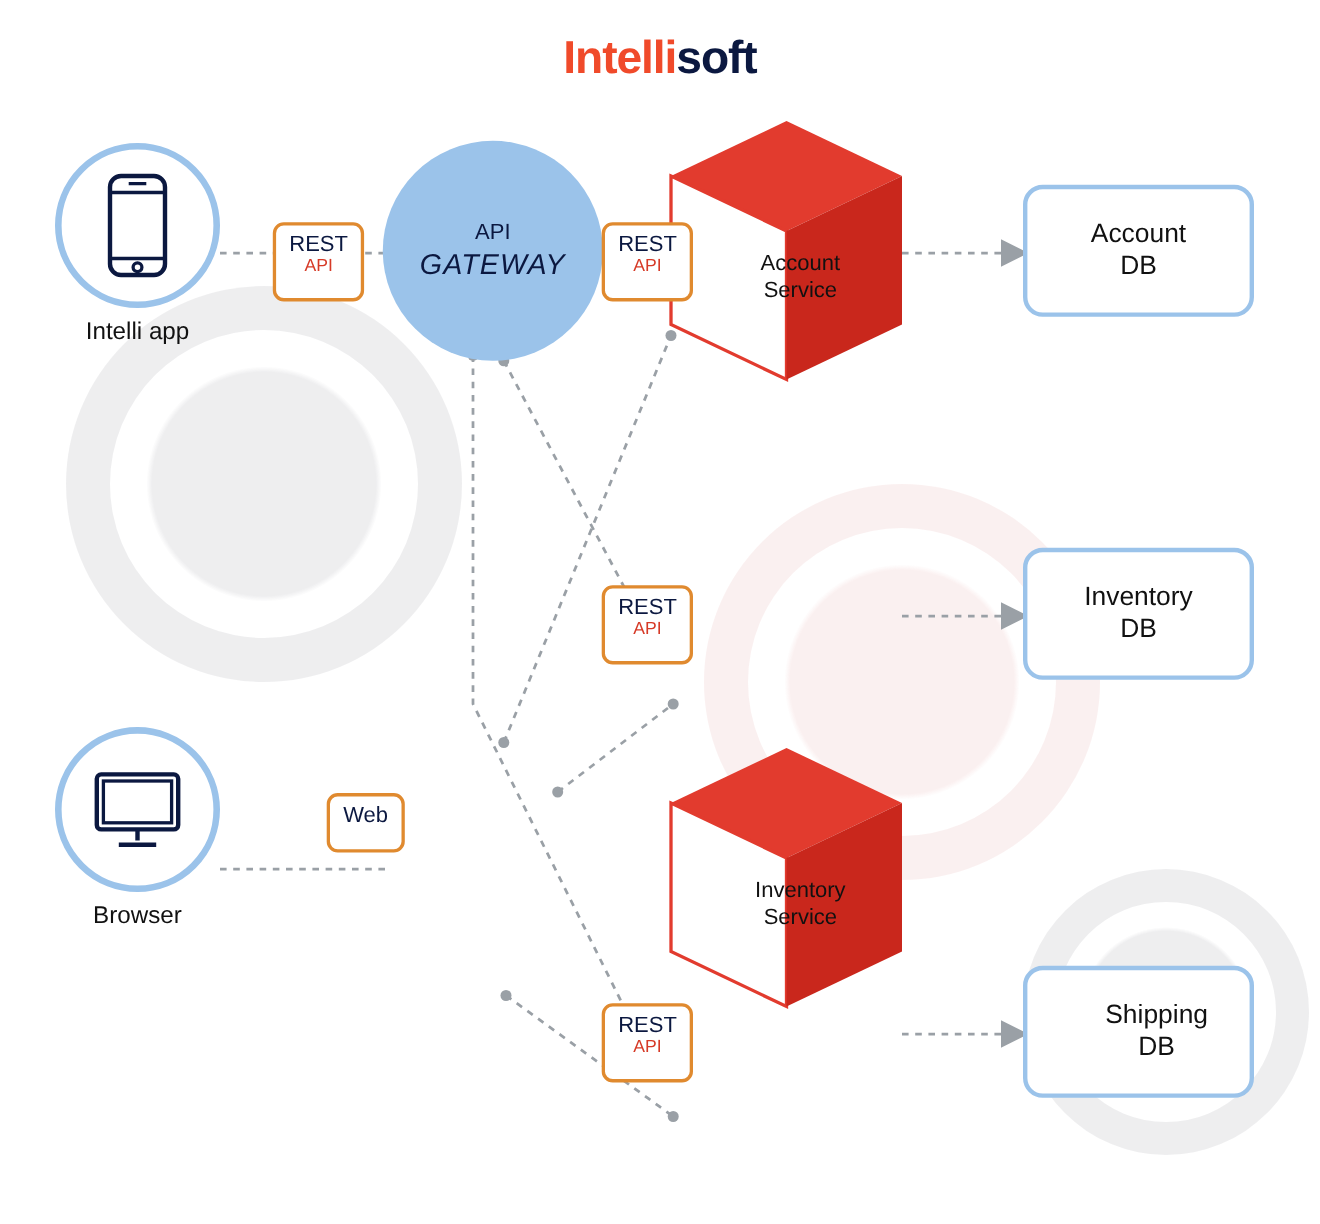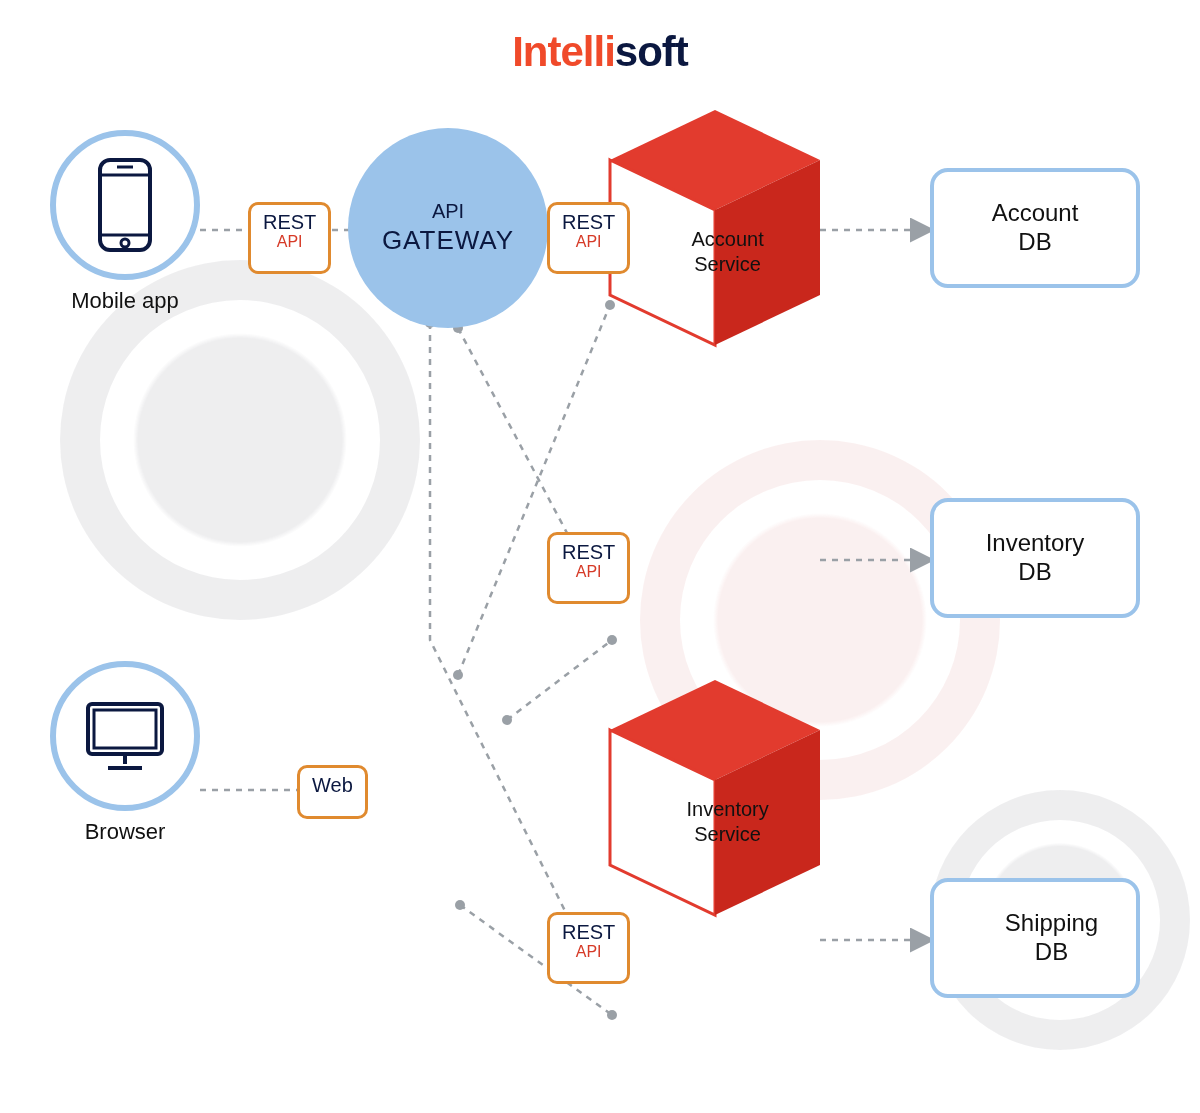--- a/index.html
+++ b/index.html
@@ -56,21 +56,21 @@
   
   .gateway {
     width: 200px; height: 200px;
     border-radius: 50%;
     background: #9bc3ea;
     display: flex; flex-direction: column;
     align-items: center; justify-content: center;
     color: #0b1840;
   }
   .gateway .l1 { font-size: 20px; }
-  .gateway .l2 { font-size: 26px; letter-spacing: 1px; margin-top: 2px; }
+  .gateway .l2 { font-size: 26px; letter-spacing: 1px; margin-top: 2px; font-style: italic; }
 
   
   .badge {
     position: absolute;
     background: #fff;
     border: 3px solid #e08a2f;
     border-radius: 10px;
     padding: 6px 12px 20px 12px;
     text-align: center;
     line-height: 1.1;
@@ -173,21 +173,21 @@
 <div class="node client" style="left:40px; top:130px;">
   <div class="client-ring">
     <svg width="60" height="100" viewBox="0 0 60 100">
       <rect x="5" y="5" width="50" height="90" rx="10" ry="10" fill="none" stroke="#0b1840" stroke-width="4"></rect>
       <line x1="5" y1="20" x2="55" y2="20" stroke="#0b1840" stroke-width="3"></line>
       <line x1="5" y1="80" x2="55" y2="80" stroke="#0b1840" stroke-width="3"></line>
       <circle cx="30" cy="88" r="4" fill="none" stroke="#0b1840" stroke-width="3"></circle>
       <line x1="22" y1="12" x2="38" y2="12" stroke="#0b1840" stroke-width="3"></line>
     </svg>
   </div>
-  <div class="client-label">Mobile app</div>
+  <div class="client-label">Intelli app</div>
 </div>
 
 <div class="node client" style="left:40px; top:661px;">
   <div class="client-ring">
     <svg width="90" height="80" viewBox="0 0 90 80">
       <rect x="8" y="8" width="74" height="50" rx="4" fill="none" stroke="#0b1840" stroke-width="4"></rect>
       <rect x="14" y="14" width="62" height="38" fill="none" stroke="#0b1840" stroke-width="3"></rect>
       <line x1="45" y1="58" x2="45" y2="68" stroke="#0b1840" stroke-width="4"></line>
       <line x1="28" y1="72" x2="62" y2="72" stroke="#0b1840" stroke-width="4"></line>
     </svg>
@@ -201,21 +201,21 @@
 </div>
 
 <div class="badge" style="left:248px; top:202px;">
   <div class="l1">REST</div>
   <div class="l2">API</div>
 </div>
 <div class="badge" style="left:547px; top:202px;">
   <div class="l1">REST</div>
   <div class="l2">API</div>
 </div>
-<div class="badge" style="left:297px; top:765px;">
+<div class="badge" style="left:297px; top:721px;">
   <div class="l1">Web</div>
 </div>
 <div class="badge" style="left:547px; top:532px;">
   <div class="l1">REST</div>
   <div class="l2">API</div>
 </div>
 <div class="badge" style="left:547px; top:912px;">
   <div class="l1">REST</div>
   <div class="l2">API</div>
 </div>

